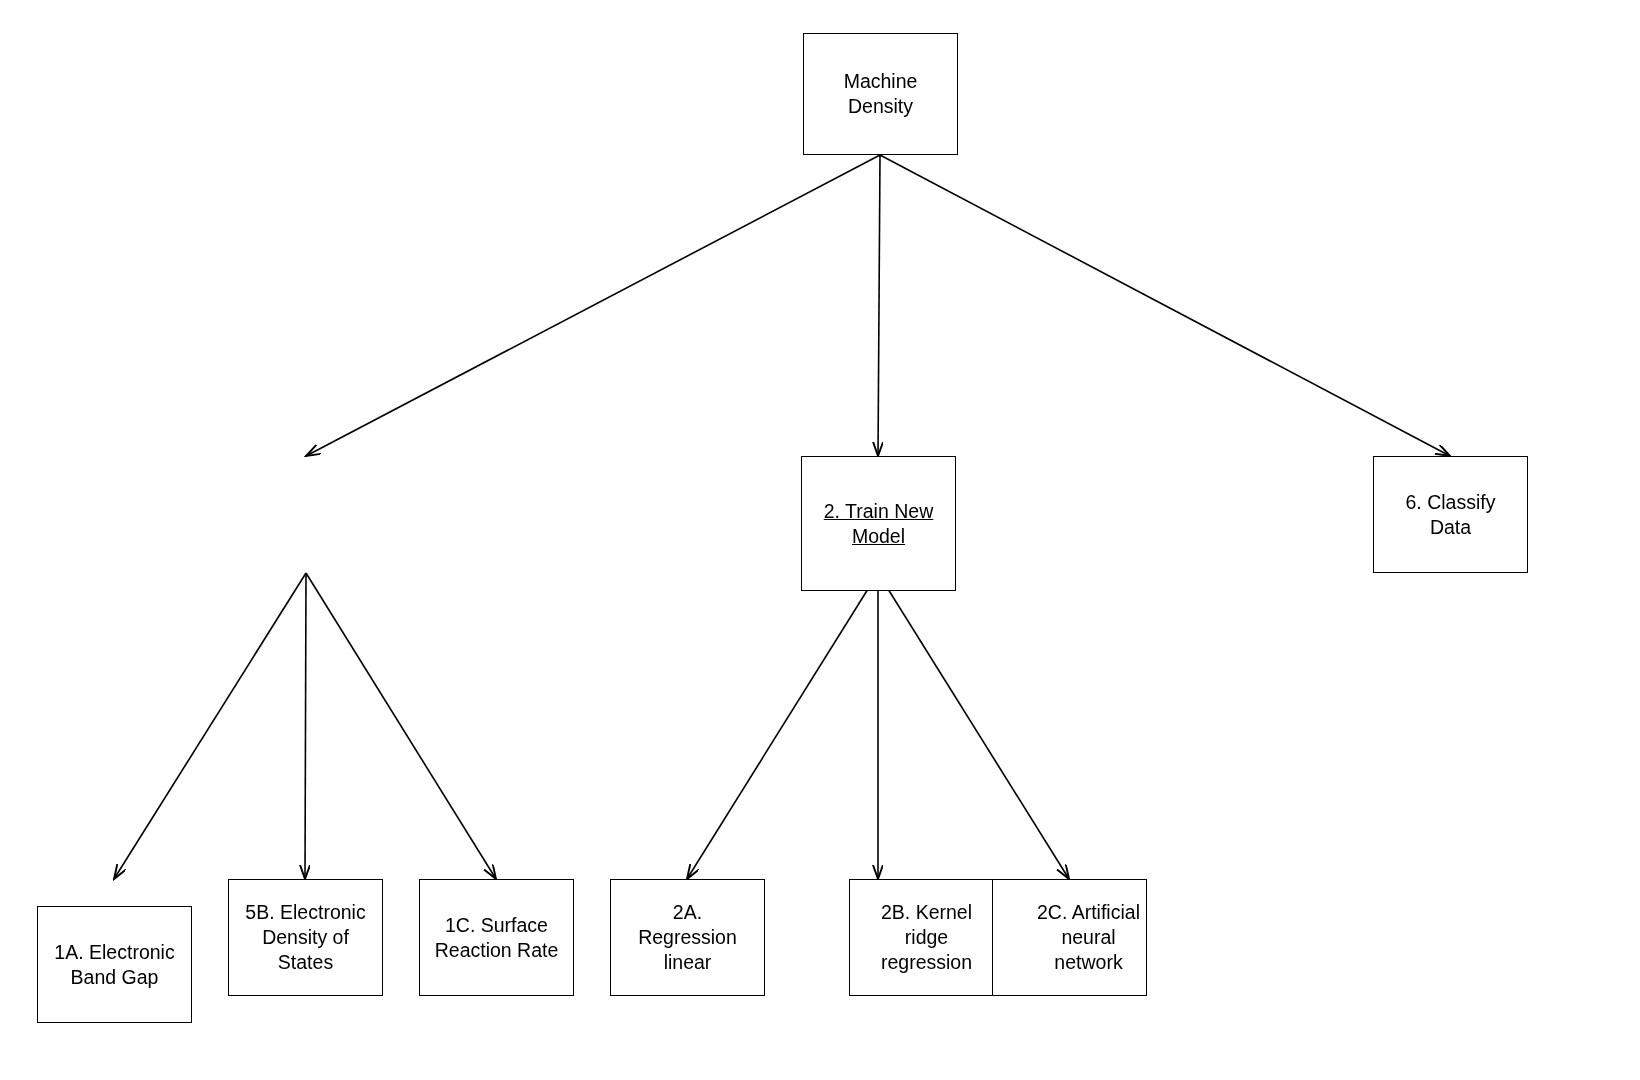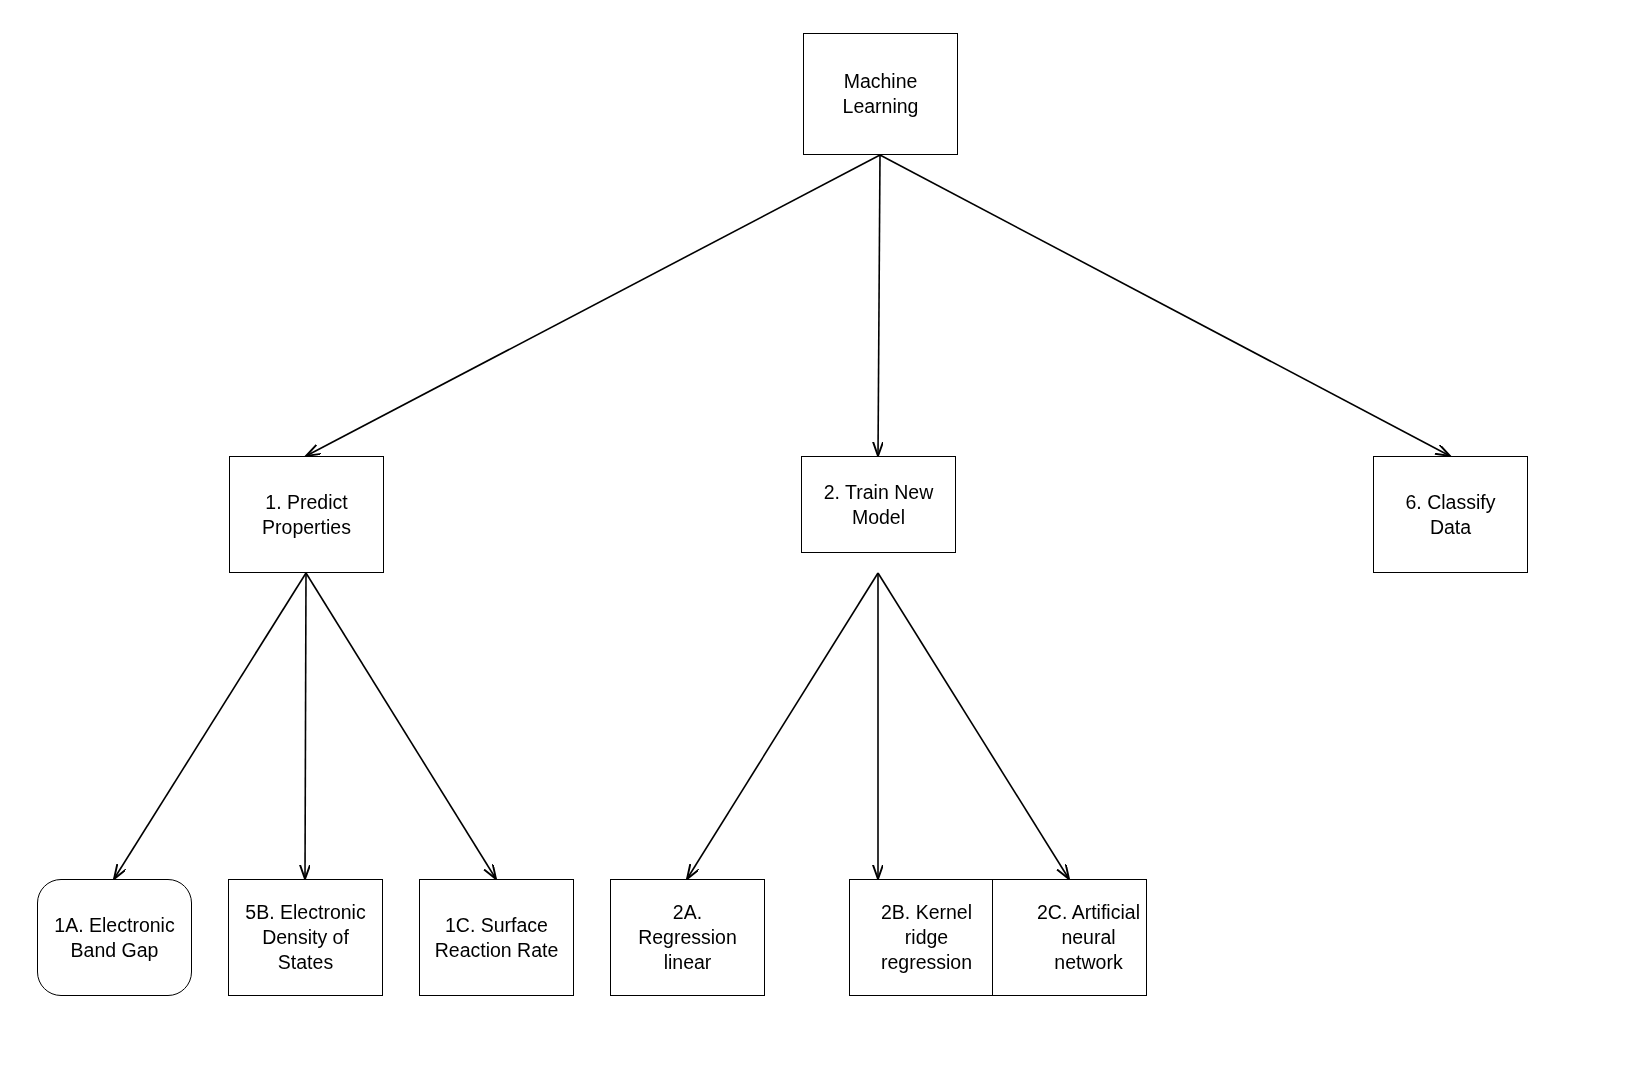--- a/index.html
+++ b/index.html
@@ -59,28 +59,26 @@
         <line x1="306" y1="573" x2="114" y2="879" marker-end="url(#arrowhead)"></line>
         <line x1="306" y1="573" x2="305" y2="879" marker-end="url(#arrowhead)"></line>
         <line x1="306" y1="573" x2="496" y2="879" marker-end="url(#arrowhead)"></line>
         <line x1="878" y1="573" x2="687" y2="879" marker-end="url(#arrowhead)"></line>
         <line x1="878" y1="573" x2="878" y2="879" marker-end="url(#arrowhead)"></line>
         <line x1="878" y1="573" x2="1069" y2="879" marker-end="url(#arrowhead)"></line>
       </g>
   </svg>
 
   <div class="node" style="left: 803px; top: 33px; width: 155px; height: 122px;">Machine
-Learning</div>
-  <div class="node" style="left: 229px; top: 456px; width: 155px; height: 117px;">1. Predict
-Properties</div>
-  <div class="node" style="left: 801px; top: 456px; width: 155px; height: 97px;">2. Train New
+Density</div>
+  <div class="node" style="left: 801px; top: 456px; width: 155px; height: 135px; text-decoration: underline;">2. Train New
 Model</div>
   <div class="node" style="left: 1373px; top: 456px; width: 155px; height: 117px;">6. Classify
 Data</div>
-  <div class="node" style="left: 37px; top: 879px; width: 155px; height: 117px; border-radius: 24px;">1A. Electronic
+  <div class="node" style="left: 37px; top: 906px; width: 155px; height: 117px;">1A. Electronic
 Band Gap</div>
   <div class="node" style="left: 228px; top: 879px; width: 155px; height: 117px;">5B. Electronic
 Density of
 States</div>
   <div class="node" style="left: 419px; top: 879px; width: 155px; height: 117px;">1C. Surface
 Reaction Rate</div>
   <div class="node" style="left: 610px; top: 879px; width: 155px; height: 117px; text-align: center;">2A.
 Regression
 linear</div>
   <div class="node" style="left: 849px; top: 879px; width: 155px; height: 117px;">2B. Kernel

